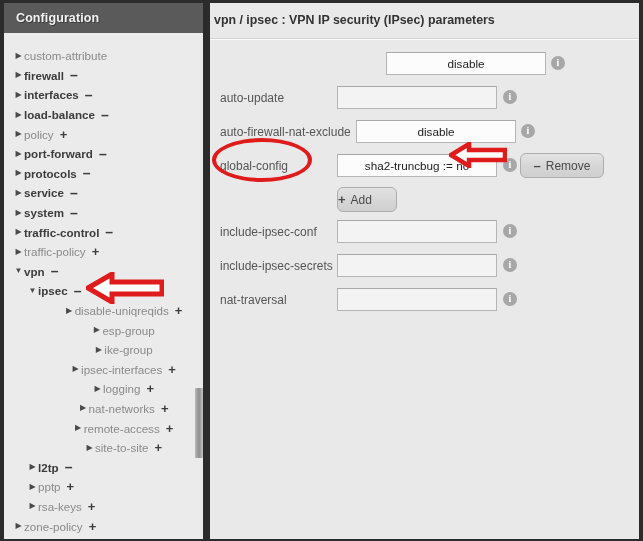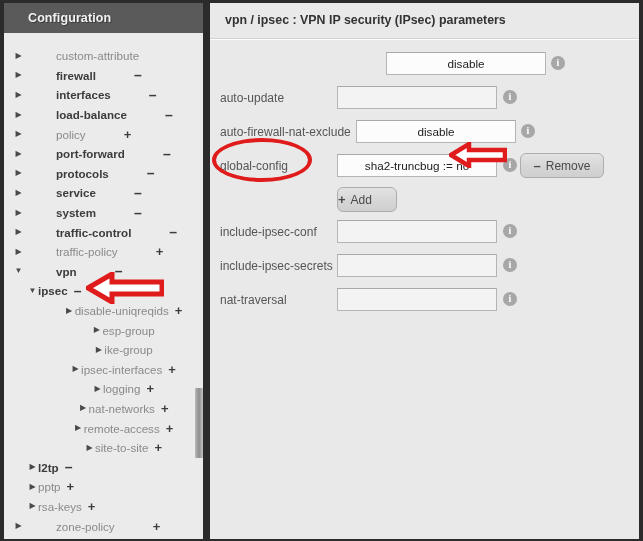--- a/index.html
+++ b/index.html
@@ -34,21 +34,21 @@
   #sidebar-header {
     height: 30px;
     background: #5a5a5a;
     display: flex;
     align-items: center;
   }
   #sidebar-header .title {
     color: #f2f2f2;
     font-size: 12.5px;
     font-weight: bold;
-    padding-left: 24px;
+    padding-left: 12px;
     letter-spacing: 0.1px;
     text-shadow: 1px 1px 0 rgba(0,0,0,0.35);
   }
   #tree {
     padding-top: 13px;
   }
   .node {
     display: flex;
     align-items: center;
     height: 19.6px;
@@ -78,21 +78,21 @@
     font-weight: normal;
   }
   .badge {
     margin-left: 6px;
     font-size: 13px;
     font-weight: bold;
     color: #3c3c3c;
     line-height: 1;
   }
   .badge.minus { font-size: 14px; }
-  .lvl0 { padding-left: 9px; gap: 32px; }
+  .lvl0 { padding-left: 9px; }
   .lvl1 { padding-left: 23px; }
   .lvl2 { padding-left: 39px; justify-content: center; }
 
   
   #sb-track {
     position: absolute;
     right: 0px;
     top: 30px;
     width: 8px;
     height: 506px;
@@ -114,21 +114,21 @@
     left: 210px;
     top: 3px;
     width: 429px;
     height: 536px;
     background: #e9e9e9;
     overflow: hidden;
   }
   #main-title {
     height: 35px;
     line-height: 35px;
-    padding-left: 15px;
+    padding-left: 4px;
     font-size: 12.4px;
     font-weight: bold;
     color: #333;
     border-bottom: 1px solid #d2d2d2;
     box-shadow: 0 1px 0 #fcfcfc;
     background: #e9e9e9;
   }
   #form {
     padding-top: 10px;
   }

